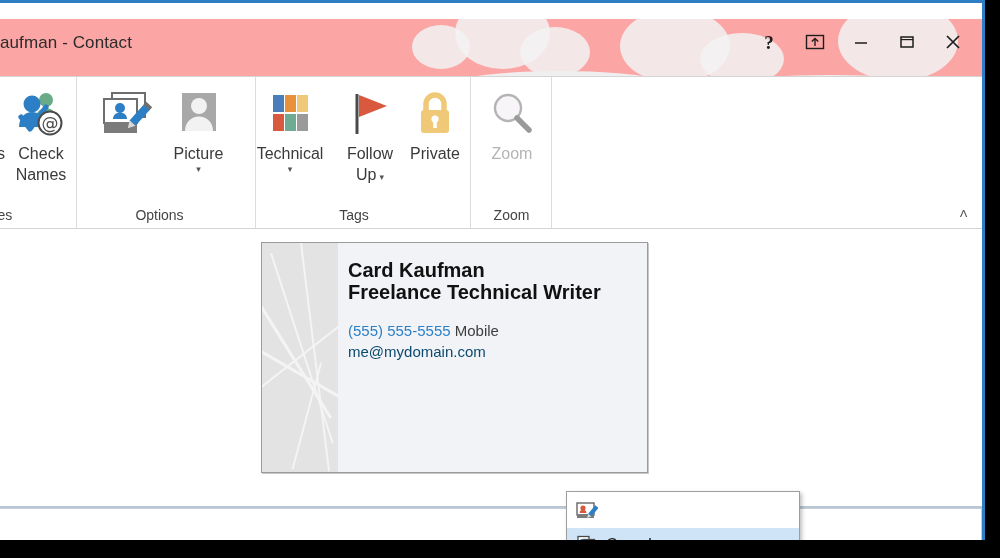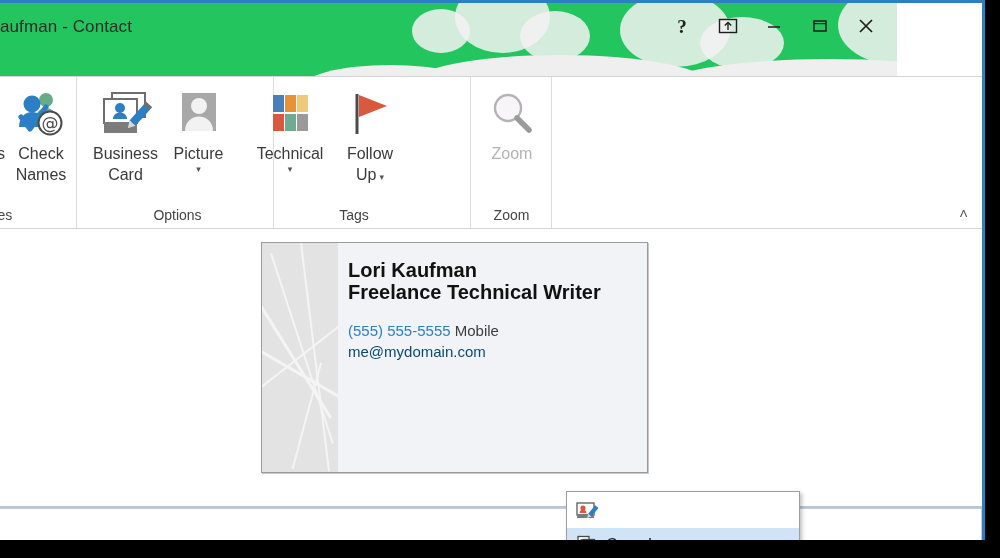--- a/index.html
+++ b/index.html
@@ -24,23 +24,23 @@
     width: 985px; height: 540px;
     background: #ffffff;
     border-right: 3px solid #2c7fc4;
     border-top: 3px solid #2c7fc4;
     overflow: hidden;
   }
 
   
   #titlebar {
     position: absolute;
-    left: 0; top: 0;
-    width: 897px; height: 73px;
-    background: #22c55e;
+    left: 0; top: 16px;
+    width: 984px; height: 73px;
+    background: #fca5a5;
     overflow: hidden;
   }
   .cloudart {
     position: absolute;
     background: #f2f2f2;
     border-radius: 50%;
     opacity: .85;
   }
   .hillart {
     position: absolute;
@@ -278,40 +278,38 @@
             <path d="M6 38 c0-9.5 6-15 13-15 s13 5.5 13 15 z" fill="#2c7fc4"></path>
             <path d="M8 28 L17 40 L33 18" fill="none" stroke="#2c7fc4" stroke-width="5.2" stroke-linecap="round" stroke-linejoin="round"></path>
             <circle cx="37" cy="34" r="11.5" fill="#fff" stroke="#4a4a4a" stroke-width="2"></circle>
             <text x="37" y="40" font-size="17" font-family="DejaVu Sans, sans-serif" fill="#4a4a4a" text-anchor="middle">@</text>
           </svg>
         </div>
         <div class="rlabel">Check
 Names</div>
       </div>
 
-      <div class="rgroup" style="left:82px;width:192px;">
+      <div class="rgroup" style="left:64px;width:192px;">
         <div class="rgroup-label">Options</div>
       </div>
       <div class="rbtn" style="left:87px;width:77px;">
         <div class="ricon">
           <svg width="56" height="52" viewBox="0 0 56 52">
             <rect x="14" y="5" width="33" height="24" fill="#fff" stroke="#6e6e6e" stroke-width="2"></rect>
             <rect x="6" y="11" width="33" height="24" fill="#fff" stroke="#6e6e6e" stroke-width="2"></rect>
             <circle cx="22" cy="20" r="5" fill="#2c7fc4"></circle>
             <path d="M15 31 c0-4 3.2-6.5 7-6.5 s7 2.5 7 6.5 z" fill="#2c7fc4"></path>
             <rect x="6" y="34" width="33" height="11" fill="#7b7b7b"></rect>
             <g transform="rotate(42 40 32)">
               <rect x="34" y="16" width="8" height="22" fill="#2c7fc4"></rect>
               <path d="M34 38 L38 45 L42 38 z" fill="#d8d8d8"></path>
               <rect x="34" y="13" width="8" height="4" fill="#6e6e6e"></rect>
             </g>
           </svg>
         </div>
-        <div class="rlabel">Business
-Card</div>
       </div>
       <div class="rbtn" style="left:165px;width:67px;align-items:center;">
         <div class="ricon">
           <svg width="48" height="50" viewBox="0 0 48 50">
             <rect x="7" y="4" width="34" height="38" fill="#a8a8a8"></rect>
             <circle cx="24" cy="17" r="8" fill="#f2f2f2"></circle>
             <path d="M10 42 c0-9 6.5-14.5 14-14.5 s14 5.5 14 14.5 z" fill="#f2f2f2"></path>
           </svg>
         </div>
         <div class="rlabel">Picture</div>
@@ -337,20 +335,31 @@
       </div>
       <div class="rbtn" style="left:339px;width:62px;">
         <div class="ricon">
           <svg width="48" height="50" viewBox="0 0 48 50">
             <path d="M11 5 V45" stroke="#4a4a4a" stroke-width="3"></path>
             <path d="M13 6 L41 17 L13 28 z" fill="#d9593f"></path>
           </svg>
         </div>
         <div class="rlabel"><span>Follow
 Up</span><span class="caret inline">▾</span></div>
+      </div>
+      <div class="rbtn" style="left:403px;width:64px;">
+        <div class="ricon">
+          <svg width="48" height="50" viewBox="0 0 48 50">
+            <path d="M15 22 V15 a9 9 0 0 1 18 0 V22" fill="none" stroke="#efc978" stroke-width="5.5"></path>
+            <rect x="10" y="21" width="28" height="23" rx="3" fill="#efc978"></rect>
+            <circle cx="24" cy="30" r="3.6" fill="#fff"></circle>
+            <rect x="22.2" y="31" width="3.6" height="8" fill="#fff"></rect>
+          </svg>
+        </div>
+        <div class="rlabel">Private</div>
       </div>
 
       <div class="rgroup" style="left:472px;width:80px;">
         <div class="rgroup-label">Zoom</div>
       </div>
       <div class="rbtn disabled" style="left:476px;width:72px;">
         <div class="ricon">
           <svg width="50" height="50" viewBox="0 0 50 50">
             <circle cx="21" cy="19" r="13" fill="#f7f5f8" stroke="#b4b4b4" stroke-width="2.4"></circle>
             <path d="M30 29 L42 41" stroke="#9a9a9a" stroke-width="5.5" stroke-linecap="round"></path>
@@ -367,21 +376,21 @@
       <div id="bizcard">
         <div id="card-texture">
           <div class="texline" style="left:-20px;top:30px;width:170px;height:3px;transform:rotate(58deg);"></div>
           <div class="texline" style="left:10px;top:10px;width:200px;height:2px;transform:rotate(72deg);"></div>
           <div class="texline" style="left:-30px;top:90px;width:150px;height:3px;transform:rotate(30deg);"></div>
           <div class="texline" style="left:40px;top:0px;width:230px;height:2px;transform:rotate(83deg);"></div>
           <div class="texline" style="left:-10px;top:150px;width:120px;height:2px;transform:rotate(-38deg);"></div>
           <div class="texline" style="left:60px;top:120px;width:110px;height:2px;transform:rotate(105deg);"></div>
         </div>
         <div id="card-content">
-          <div id="card-name">Lori Kaufman</div>
+          <div id="card-name">Card Kaufman</div>
           <div id="card-job">Freelance Technical Writer</div>
           <div id="card-contact">
             <div class="card-line"><span class="phone-num">(555) 555-5555</span> <span class="phone-type">Mobile</span></div>
             <div class="card-line"><span class="email">me@mydomain.com</span></div>
           </div>
         </div>
       </div>
 
       <div id="ctxmenu">
         <div class="ctxitem">

